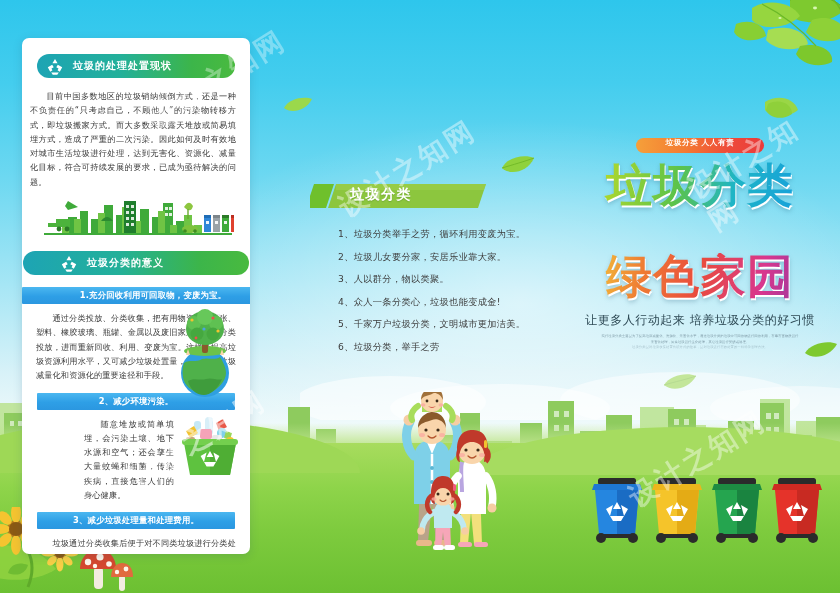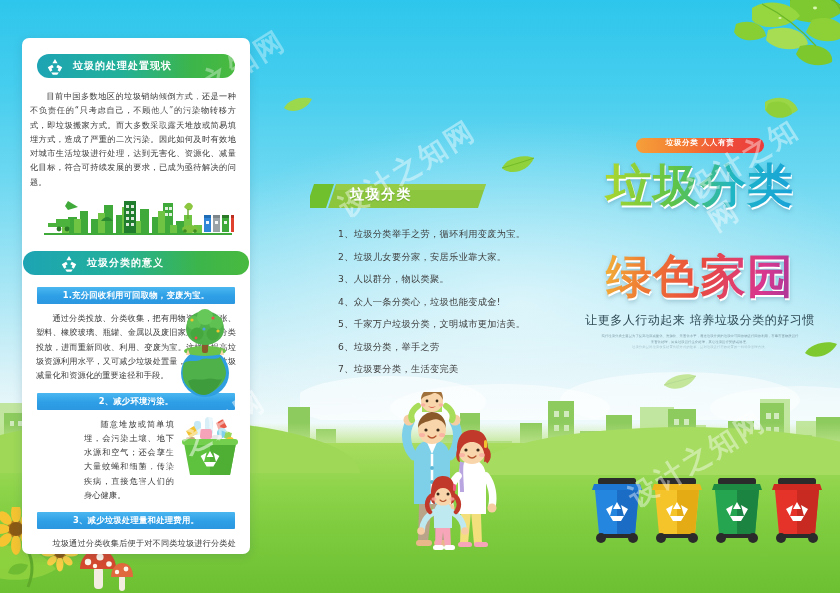--- a/index.html
+++ b/index.html
@@ -544,21 +544,21 @@
     <div class="pill" style="margin-top:14px;padding-left:28px;">
       <svg class="recycle" viewBox="0 0 24 24">
         <path d="M12 2.5 l3.4 5.8 h-6.8 z" fill="#fff"></path>
         <path d="M5.6 19.5 l-3.2 -5.9 l5.9 -3.4 l2 3.5 l-3 1.7 l1.3 2.3 z" fill="#fff"></path>
         <path d="M18.4 19.5 l3.2 -5.9 l-5.9 -3.4 l-2 3.5 l3 1.7 l-1.3 2.3 z" fill="#fff"></path>
         <path d="M7 20.5 h10 l-2 3 h-6 z" fill="#fff"></path>
       </svg>
       <span class="pill-text">垃圾分类的意义</span>
     </div>
 
-    <div class="blue-bar" style="margin-top:12px;">
+    <div class="blue-bar" style="margin-top:12px;padding-left:32px;">
       <span>1.充分回收利用可回取物，变废为宝。</span>
     </div>
     <div style="position:relative; margin-top:7px;">
       <p class="body-text indent" style="margin:0 14px 0 14px;">通过分类投放、分类收集，把有用物资，如纸张、塑料、橡胶玻璃、瓶罐、金属以及废旧家用电器等分类投放，进而重新回收、利用、变废为宝。这样既提高垃圾资源利用水平，又可减少垃圾处置量，它是实现垃圾减量化和资源化的重要途径和手段。</p>
       <svg style="position:absolute; right:6px; top:-4px;" width="78" height="92" viewBox="0 0 78 92">
         <circle cx="39" cy="66" r="24" fill="#2f9fe0"></circle>
         <path d="M18 56 C24 52 30 56 36 52 C42 50 48 54 54 50 C58 56 60 62 60 66 C60 74 52 82 44 86 C34 88 24 84 19 76 C16 70 16 62 18 56 Z" fill="#4fb14a"></path>
         <path d="M22 74 C28 70 34 74 40 72 C46 70 52 74 56 72 C52 82 44 88 38 88 C30 88 24 82 22 74 Z" fill="#3f9c3c"></path>
         <ellipse cx="39" cy="44" rx="21" ry="5" fill="#6cc34a"></ellipse>
         <rect x="36" y="22" width="6" height="24" rx="2" fill="#8a5a2b"></rect>
@@ -618,21 +618,20 @@
       </svg>
       <span class="lbl">垃圾分类</span>
     </div>
     <ul class="slogan-list">
       <li>1、垃圾分类举手之劳，循环利用变废为宝。</li>
       <li>2、垃圾儿女要分家，安居乐业靠大家。</li>
       <li>3、人以群分，物以类聚。</li>
       <li>4、众人一条分类心，垃圾也能变成金!</li>
       <li>5、千家万户垃圾分类，文明城市更加洁美。</li>
       <li>6、垃圾分类，举手之劳</li>
-      <li>7、垃圾要分类，生活变完美</li>
     </ul>
   </div>
 
   <div id="right-panel">
     <div class="badge">
       <span>垃圾分类 人人有责</span>
     </div>
     <div class="big-title">
       <div class="line line1">垃圾分类</div>
       <div class="line line2">绿色家园</div>

